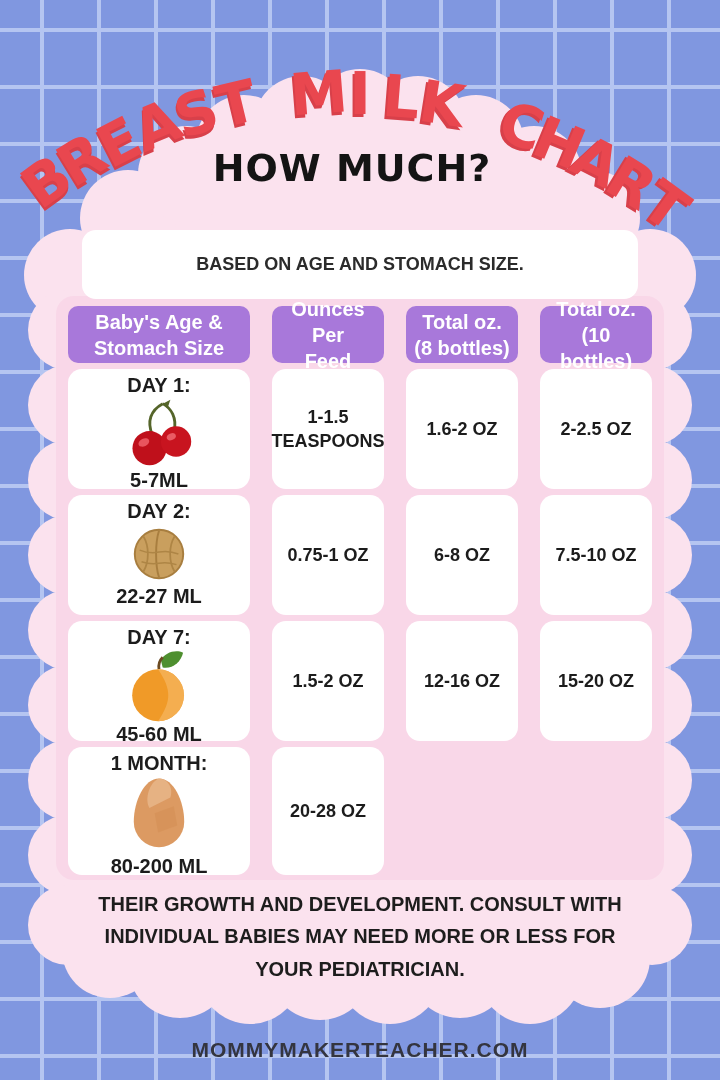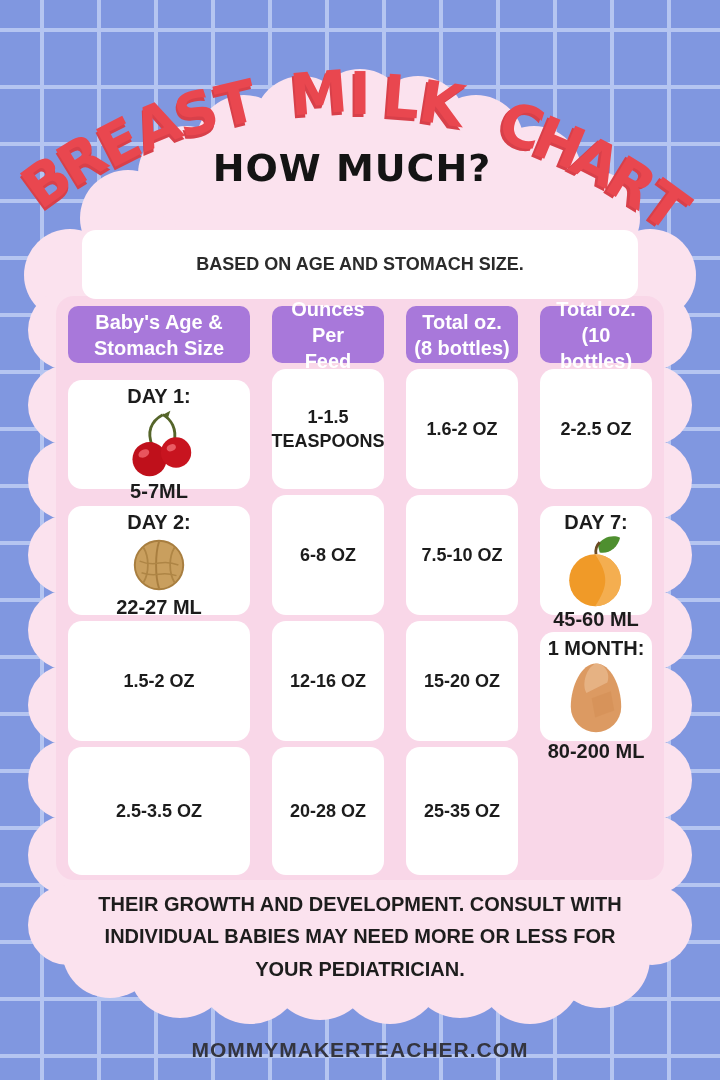--- a/index.html
+++ b/index.html
@@ -52,21 +52,20 @@
   .chip{
     background:#A878DA;border-radius:10px;flex:1;
     display:flex;flex-direction:column;justify-content:center;align-items:center;
     padding:2px 4px;
   }
   .chip div{color:#FFFFFF;font-size:20px;font-weight:700;line-height:1.3;text-align:center;}
   .cell{background:#FFFFFF;border-radius:14px;}
   .agecell{
     display:flex;flex-direction:column;justify-content:space-between;align-items:center;
     padding:5px 4px 7px 4px;
-    margin-top:11px;
   }
   .agecell .age,.agecell .vol{font-size:20px;font-weight:800;color:#1C1C1C;}
   .valcell{
     display:flex;justify-content:center;align-items:center;
     font-size:18px;font-weight:800;color:#1C1C1C;text-align:center;
     line-height:1.35;padding:0 6px;
   }
   .disclaimer{
     position:absolute;left:80px;top:888px;width:560px;z-index:3;text-align:center;
   }
@@ -206,20 +205,21 @@
       <svg class="fruit" width="62" height="62" viewBox="0 0 64 64">
         <circle cx="32" cy="32" r="25" fill="#C99F5E" stroke="#A87E3F" stroke-width="2"></circle>
         <path d="M32,8 C28,20 28,44 32,56" stroke="#A87E3F" stroke-width="2" fill="none"></path>
         <path d="M16,14 C22,24 22,40 16,50" stroke="#AE8545" stroke-width="1.8" fill="none"></path>
         <path d="M48,14 C42,24 42,40 48,50" stroke="#AE8545" stroke-width="1.8" fill="none"></path>
         <path d="M12,28 q10,4 20,2 q10,-2 20,2" stroke="#AE8545" stroke-width="1.5" fill="none"></path>
         <path d="M14,40 q9,3 18,1.5 q9,-1.5 18,1.5" stroke="#AE8545" stroke-width="1.5" fill="none"></path>
       </svg>
       <div class="vol">22-27 ML</div>
     </div>
+    <div class="cell valcell">0.75-1 OZ</div>
     <div class="cell valcell">6-8 OZ</div>
     <div class="cell valcell">7.5-10 OZ</div>
 
     <div class="cell agecell">
       <div class="age">DAY 7:</div>
       <svg class="fruit" width="74" height="74" viewBox="0 0 80 80">
         <path d="M42,12 C46,4 58,0 66,4 C64,14 54,22 44,20 Z" fill="#4E8F2F"></path>
         <path d="M40,22 C39,16 41,12 44,9" stroke="#6B4A22" stroke-width="3" fill="none"></path>
         <circle cx="39" cy="50" r="28" fill="#F09A28"></circle>
         <path d="M39,22 a28,28 0 0 1 0,56 C47,66 50,58 50,50 C50,42 47,34 39,22 Z" fill="#F5B157" opacity="0.85"></path>
@@ -232,23 +232,21 @@
 
     <div class="cell agecell">
       <div class="age">1 MONTH:</div>
       <svg class="fruit" width="64" height="80" viewBox="0 0 70 92">
         <path d="M35,4 C52,4 64,30 64,54 A29,29 0 0 1 6,54 C6,30 18,4 35,4 Z" fill="#DC9A62"></path>
         <path d="M35,4 C44,4 52,14 48,26 L24,38 C18,28 24,8 35,4 Z" fill="#E9B88C" opacity="0.8"></path>
         <path d="M30,44 L52,36 L56,58 L34,66 Z" fill="#D38F55" opacity="0.6"></path>
       </svg>
       <div class="vol">80-200 ML</div>
     </div>
-    <div class="cell valcell">2.5-3.5 OZ</div>
     <div class="cell valcell">20-28 OZ</div>
-    <div class="cell valcell">25-35 OZ</div>
 
   </div>
 
   <div class="disclaimer">
     <div>THEIR GROWTH AND DEVELOPMENT. CONSULT WITH</div>
     <div>INDIVIDUAL BABIES MAY NEED MORE OR LESS FOR</div>
     <div>YOUR PEDIATRICIAN.</div>
   </div>
 
   <div class="website">MOMMYMAKERTEACHER.COM</div>

